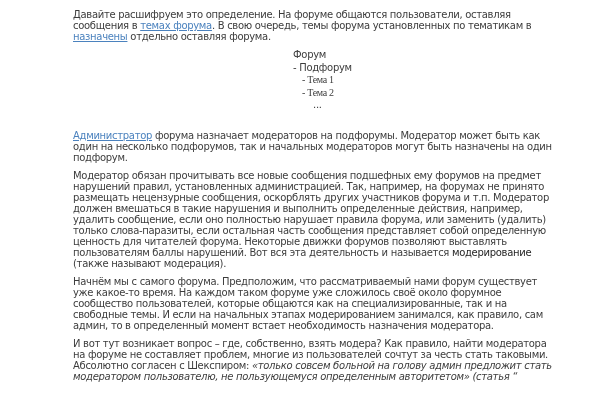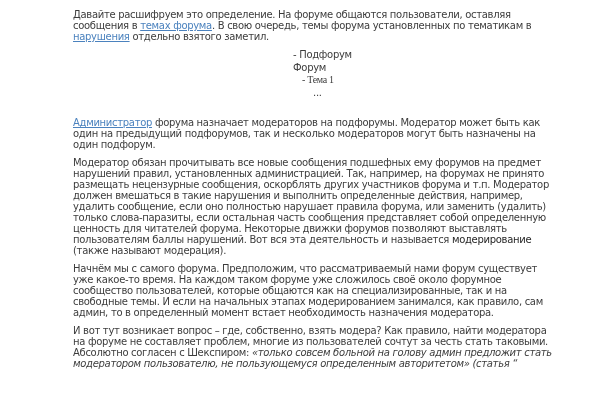--- a/index.html
+++ b/index.html
@@ -17,25 +17,26 @@
   .tree-line{white-space:pre;}
   .lvl0{padding-left:220px;}
   .lvl1{padding-left:229px;font-family:Liberation Serif, serif;}
   .lvl2{padding-left:240px;}
 </style>
 </head>
 <body>
 
 <div class="page">
   <div id="article">
-      <p><span class="">Давайте расшифруем это определение. На форуме общаются пользователи, оставляя сообщения в </span><a href="#" class="link">темах форума</a><span class="">. В свою очередь, темы форума установленных по тематикам в </span><a href="#" class="link">нарушения</a><span class=""> отдельно взятого заметил.</span></p>
+      <p><span class="">Давайте расшифруем это определение. На форуме общаются пользователи, оставляя сообщения в </span><a href="#" class="link">темах форума</a><span class="">. В свою очередь, темы форума установленных по тематикам в </span><a href="#" class="link">назначены</a><span class=""> отдельно оставляя форума.</span></p>
       <div class="tree">
+        <div class="tree-line lvl0">Форум</div>
         <div class="tree-line lvl0">- Подфорум</div>
-        <div class="tree-line lvl0">Форум</div>
         <div class="tree-line lvl1">- Тема 1</div>
+        <div class="tree-line lvl1">- Тема 2</div>
         <div class="tree-line lvl2">...</div>
       </div>
-      <p><a href="#" class="link">Администратор</a><span class=""> форума назначает модераторов на подфорумы. Модератор может быть как один на предыдущий подфорумов, так и несколько модераторов могут быть назначены на один подфорум.</span></p>
+      <p><a href="#" class="link">Администратор</a><span class=""> форума назначает модераторов на подфорумы. Модератор может быть как один на несколько подфорумов, так и начальных модераторов могут быть назначены на один подфорум.</span></p>
       <p><span class="">Модератор обязан прочитывать все новые сообщения подшефных ему форумов на предмет нарушений правил, установленных администрацией. Так, например, на форумах не принято размещать нецензурные сообщения, оскорблять других участников форума и т.п. Модератор должен вмешаться в такие нарушения и выполнить определенные действия, например, удалить сообщение, если оно полностью нарушает правила форума, или заменить (удалить) только слова-паразиты, если остальная часть сообщения представляет собой определенную ценность для читателей форума. Некоторые движки форумов позволяют выставлять пользователям баллы нарушений. Вот вся эта деятельность и называется </span><span class="bold">модерирование</span><span class=""> (также называют модерация).</span></p>
       <p><span class="">Начнём мы с самого форума. Предположим, что рассматриваемый нами форум существует уже какое-то время. На каждом таком форуме уже сложилось своё около форумное сообщество пользователей, которые общаются как на специализированные, так и на свободные темы. И если на начальных этапах модерированием занимался, как правило, сам админ, то в определенный момент встает необходимость назначения модератора.</span></p>
       <p><span class="">И вот тут возникает вопрос – где, собственно, взять модера? Как правило, найти модератора на форуме не составляет проблем, многие из пользователей сочтут за честь стать таковыми. Абсолютно согласен с Шекспиром: </span><span class="italic">«только совсем больной на голову админ предложит стать модератором пользователю, не пользующемуся определенным авторитетом» (статья “</span></p>
     </div>
 </div>
 
 </body></html>

